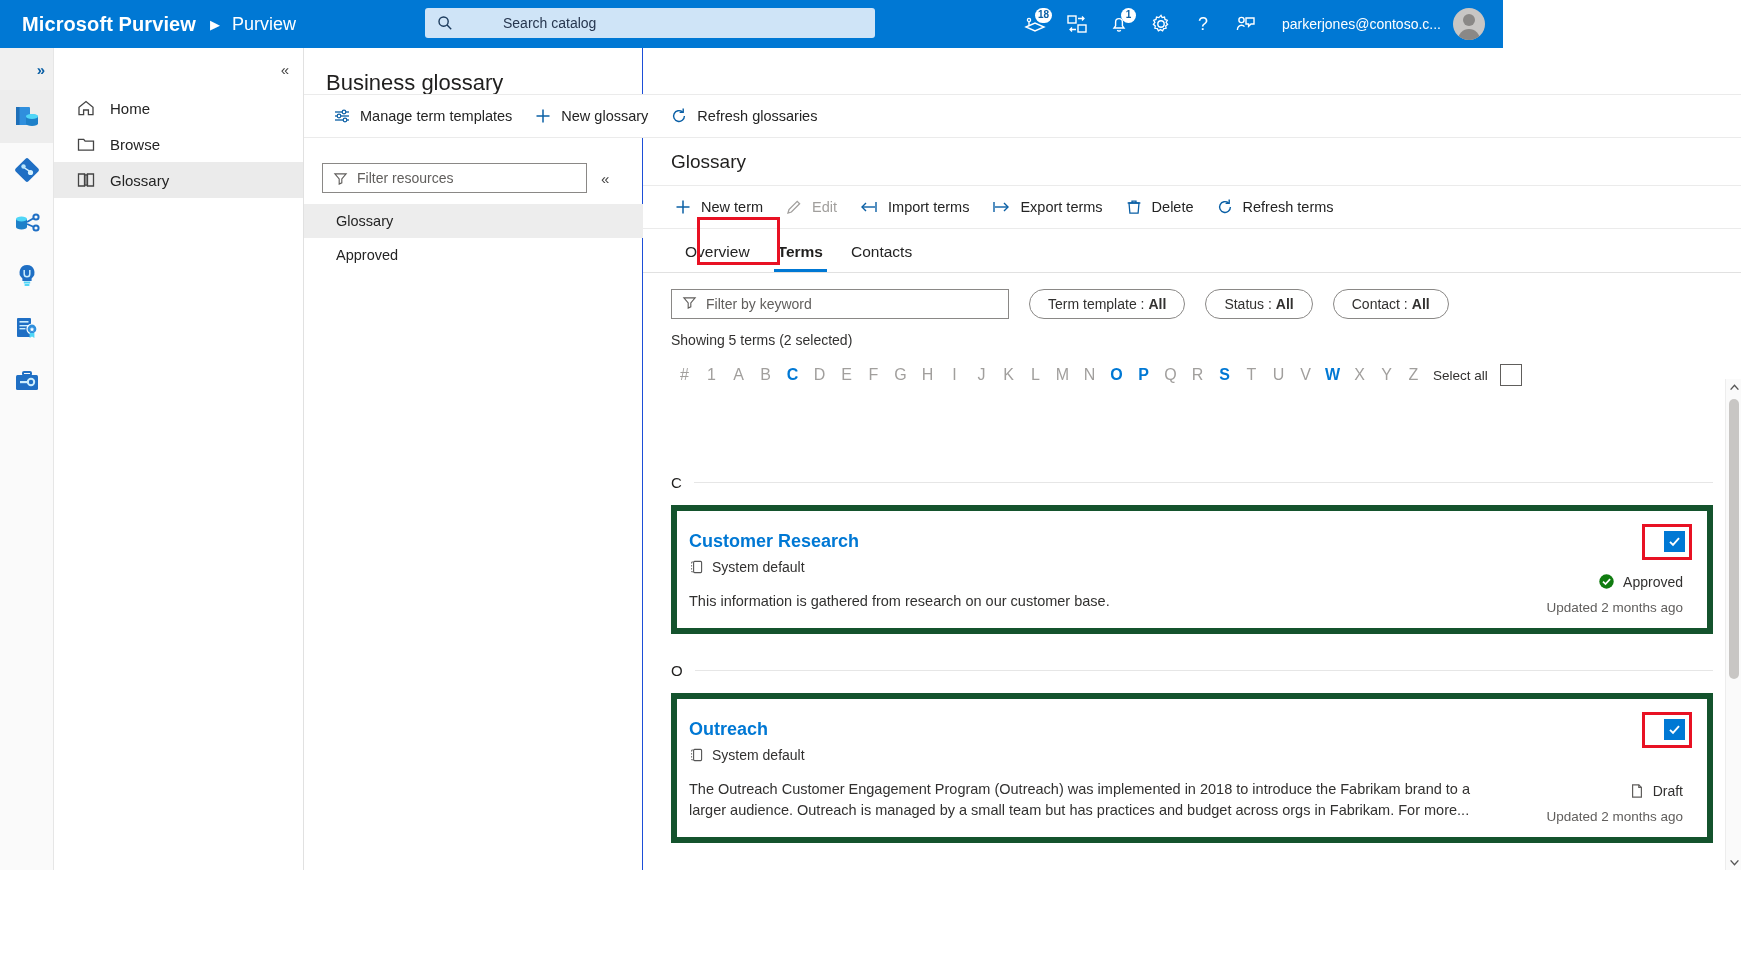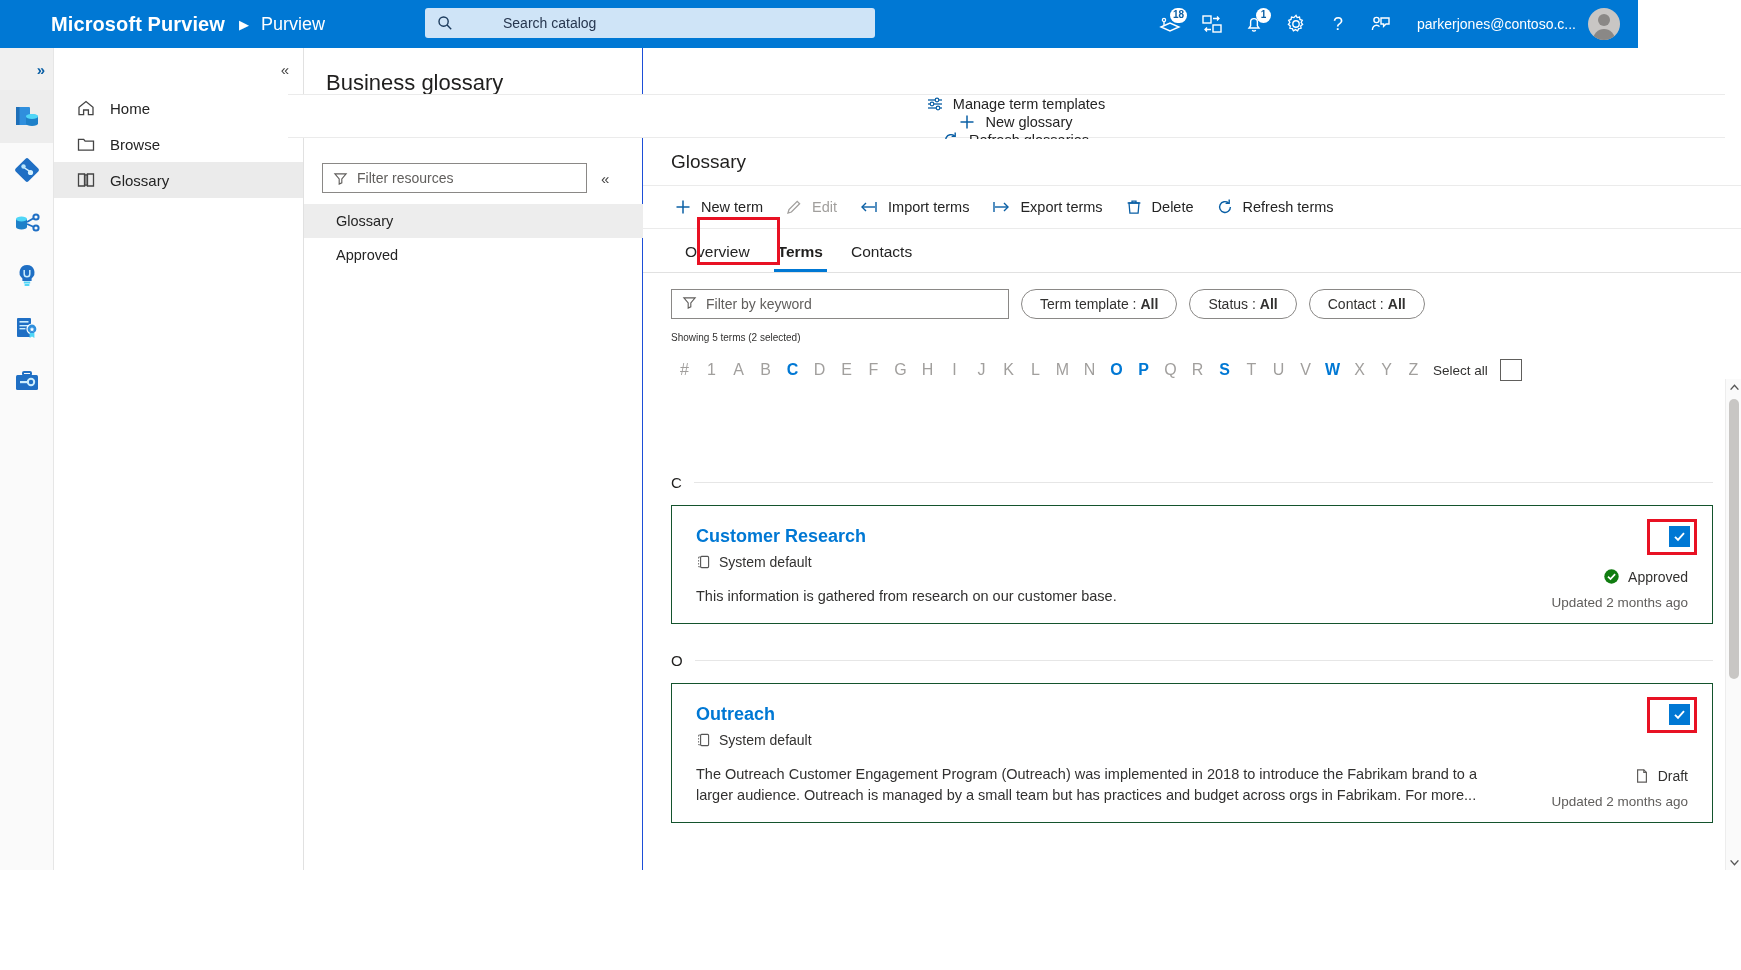--- a/index.html
+++ b/index.html
@@ -7,22 +7,22 @@
   html, body {
     width: 1741px; height: 970px;
     font-family: "Liberation Sans", sans-serif;
     background: #ffffff;
     overflow: hidden;
   }
   body { position: relative; }
 
   
   .topbar {
-    position: absolute; top: 0; left: 0; width: 1638px; height: 48px;
-    background: #0078d4; display: flex; align-items: center; padding-left: 29px;
+    position: absolute; top: 0; left: 0; width: 1503px; height: 48px;
+    background: #0078d4; display: flex; align-items: center;
   }
   .brand-wrap { display: flex; align-items: center; padding-left: 22px; }
   .brand-title { color: #fff; font-size: 20px; font-weight: bold; letter-spacing: .1px; }
   .brand-sep { color: #fff; font-size: 13px; margin: 0 12px 0 14px; }
   .brand-sub { color: #fff; font-size: 18px; font-weight: 400; }
 
   .search-box {
     position: absolute; left: 425px; top: 8px; width: 450px; height: 30px;
     background: #cfe4f7; border-radius: 3px;
     display: flex; align-items: center; padding-left: 12px; gap: 40px;
@@ -163,21 +163,21 @@
   .tab.active { font-weight: bold; color: #201f1e; }
   .tab.active::after {
     content: ""; position: absolute; left: 10px; right: 10px; bottom: 0; height: 3px;
     background: #0078d4;
   }
   .tab-highlight {
     position: absolute; left: 54px; top: -12px; width: 83px; height: 48px;
     border: 3px solid #e81123; pointer-events: none;
   }
 
-  .filterbar { padding: 16px 0 0 28px; display: flex; align-items: center; gap: 12px; }
+  .filterbar { padding: 16px 0 0 28px; display: flex; align-items: center; gap: 20px; }
   .kw-wrap {
     width: 338px; height: 30px; border: 1px solid #8a8886; background: #fff;
     display: flex; align-items: center; padding-left: 10px;
   }
   .kw-input {
     border: none; outline: none; font-family: "Liberation Sans", sans-serif;
     font-size: 14px; color: #323130; margin-left: 9px; width: 270px; background: transparent;
   }
   .kw-input::placeholder { color: #605e5c; opacity: 1; }
   .pill {
@@ -198,21 +198,21 @@
   .viewtoggle {
     position: absolute; right: 22px; top: 9px; height: 30px; border: 1px solid #c8c6c4;
     border-radius: 15px; display: flex; align-items: center; overflow: hidden; background:#fff;
   }
   .vt {
     height: 28px; display: flex; align-items: center; padding: 0 22px; font-size: 14px;
     cursor: pointer; color: #0078d4; border-radius: 14px;
   }
   .vt.sel { background: #0078d4; color: #fff; font-weight: bold; }
 
-  .showing { padding: 13px 0 0 28px; font-size: 10px; color: #323130; }
+  .showing { padding: 13px 0 0 28px; font-size: 14px; color: #323130; }
 
   .alpha {
     display: flex; align-items: center; padding: 16px 0 0 28px; position: relative;
     width: 1098px;
   }
   .alpha-letter {
     font-size: 16px; color: #a19f9d; width: 27px; text-align: center; cursor: pointer;
   }
   .alpha-letter.act { color: #0078d4; font-weight: bold; }
   .selectall { font-size: 13.5px; color: #323130; margin-left: 6px; white-space: nowrap; }
@@ -225,22 +225,22 @@
     position: absolute; left: 0; top: 319px; width: 1098px; height: 412px;
     overflow: hidden;
   }
   .group-head {
     display: flex; align-items: center; padding-left: 28px; margin-top: 16px;
   }
   .group-letter { font-size: 15px; color: #201f1e; margin-right: 12px; }
   .group-rule { flex: 1; height: 1px; background: #e6e6e6; margin-right: 28px; }
 
   .term-card {
-    margin: 14px 28px 0 28px; border: 1px solid #14532d; background: #fff;
-    position: relative; padding: 20px 24px 16px 24px;
+    margin: 14px 28px 0 28px; border: 6px solid #14532d; background: #fff;
+    position: relative; padding: 20px 24px 16px 12px;
   }
   .term-name {
     font-size: 18px; color: #0078d4; font-weight: bold; cursor: pointer;
     display: inline-block;
   }
   .term-meta { display: flex; align-items: center; margin-top: 7px; }
   .term-meta .tmicon { margin-right: 7px; display: flex; }
   .term-meta-label { font-size: 14px; color: #323130; }
   .term-desc { font-size: 14.5px; color: #323130; margin-top: 16px; line-height: 21px;
     max-width: 790px; }
@@ -473,21 +473,21 @@
   <div class="res-list">
     <div class="res-item active">
       <span>Glossary</span>
     </div>
     <div class="res-item">
       <span>Approved</span>
     </div>
   </div>
 </div>
 
-<div class="cmdbar" style="left:288px; top:94px; width:1437px;flex-direction:column;">
+<div class="cmdbar" style="left:304px; top:94px; width:1437px;">
   <div class="cmd">
     <span class="cicon">
       <svg width="18" height="18" viewBox="0 0 18 18">
           <line x1="2" y1="5" x2="16" y2="5" stroke="#0a5fa5" stroke-width="1.3"></line>
           <line x1="2" y1="9" x2="16" y2="9" stroke="#0a5fa5" stroke-width="1.3"></line>
           <line x1="2" y1="13" x2="16" y2="13" stroke="#0a5fa5" stroke-width="1.3"></line>
           <circle cx="11" cy="5" r="1.8" fill="#fff" stroke="#0a5fa5" stroke-width="1.2"></circle>
           <circle cx="6" cy="9" r="1.8" fill="#fff" stroke="#0a5fa5" stroke-width="1.2"></circle>
           <circle cx="12" cy="13" r="1.8" fill="#fff" stroke="#0a5fa5" stroke-width="1.2"></circle>
         </svg>

